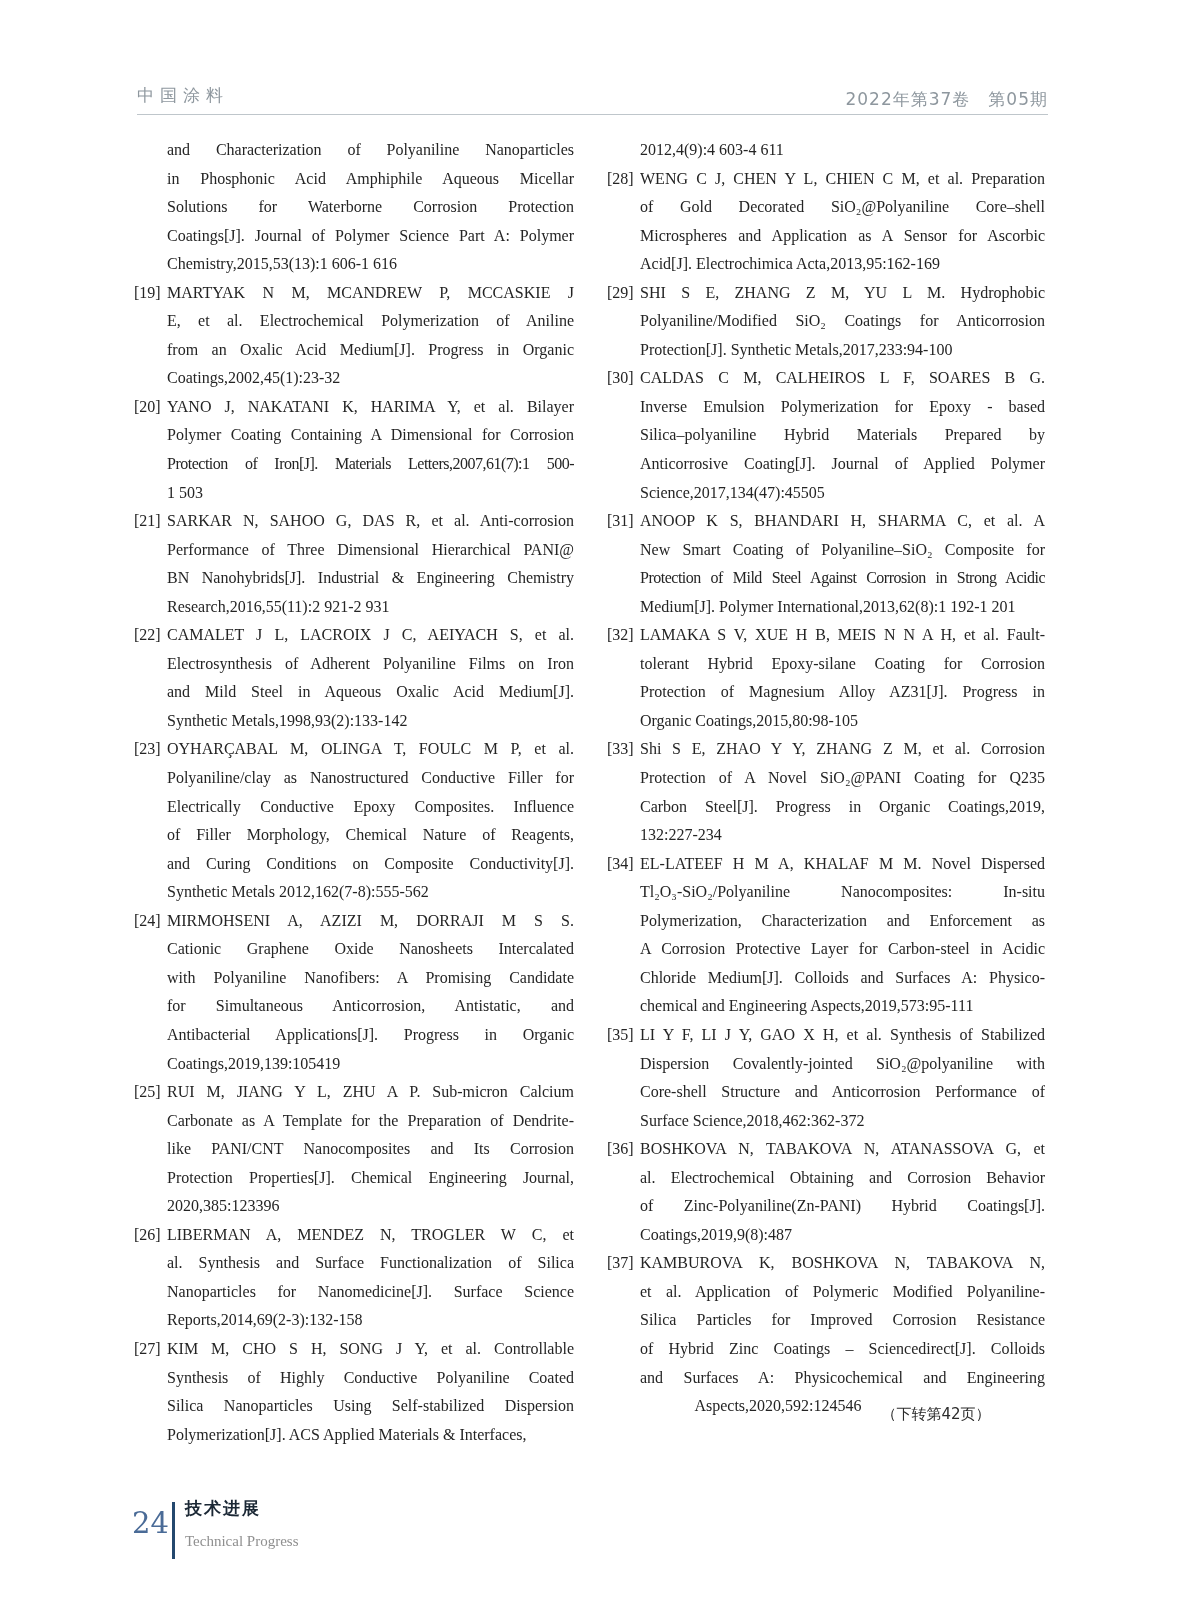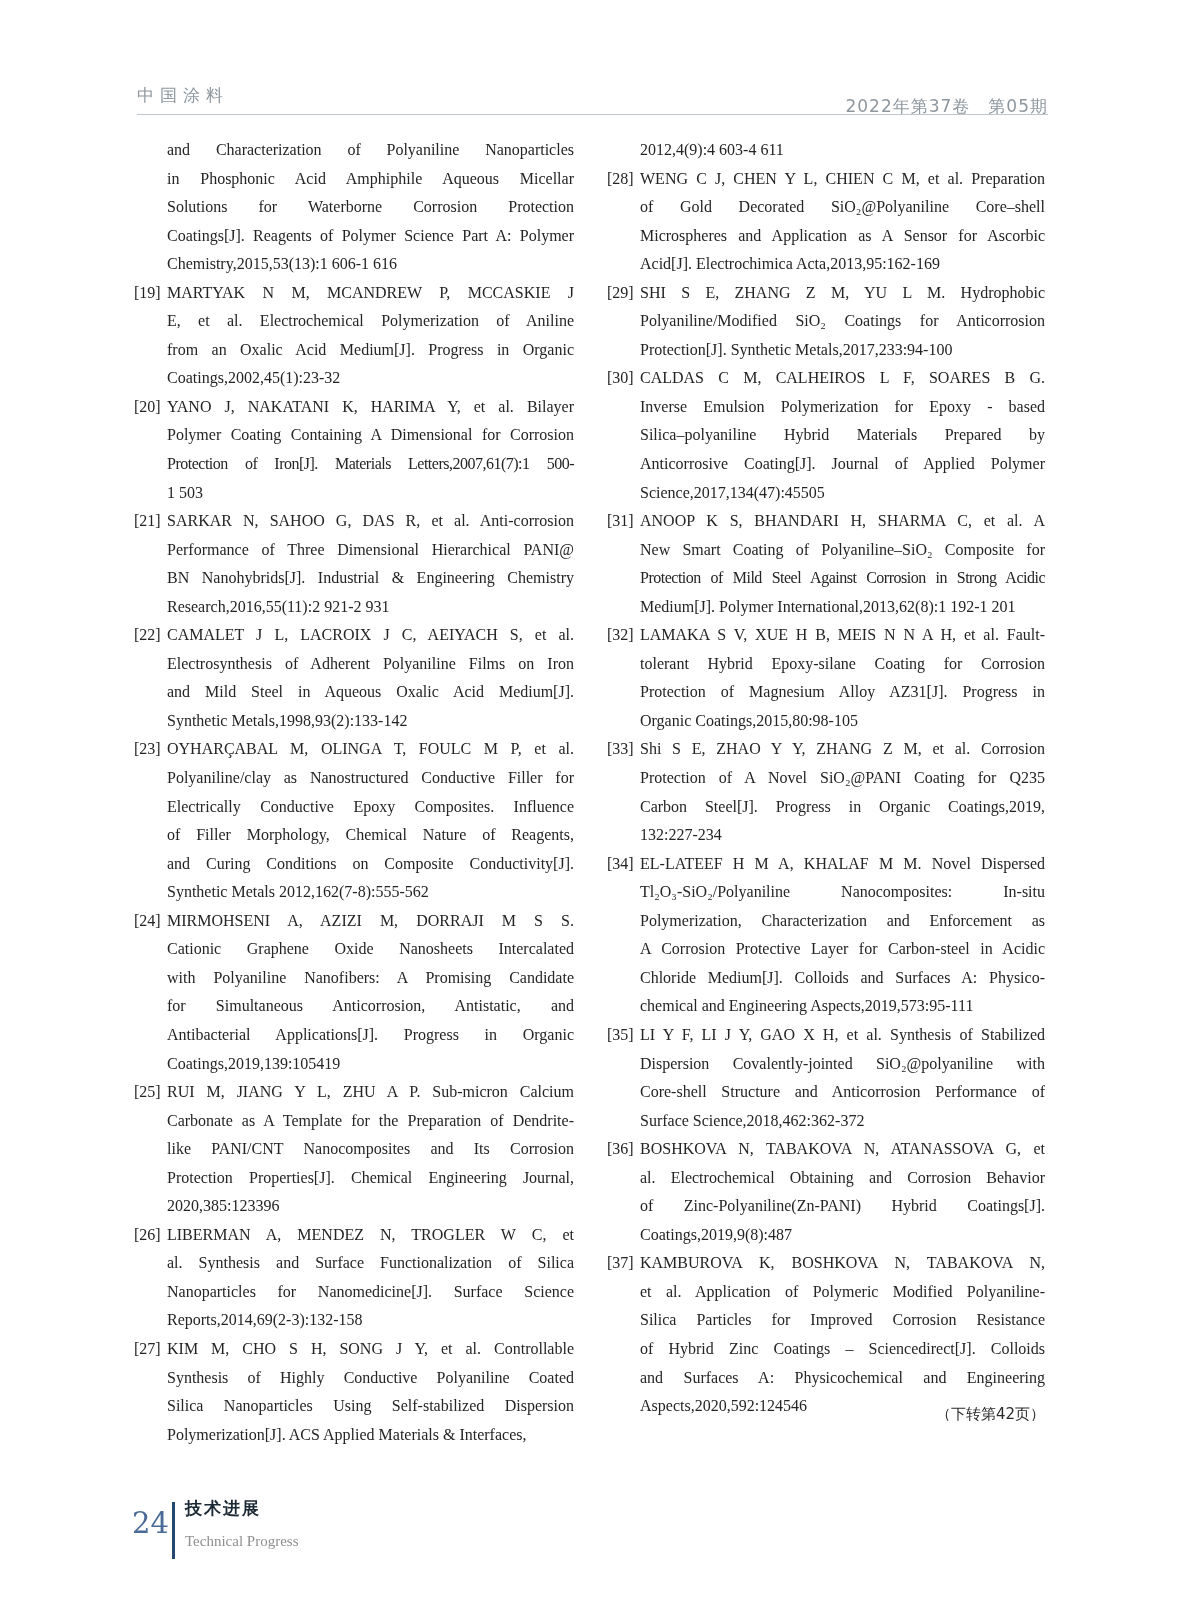--- a/index.html
+++ b/index.html
@@ -10,21 +10,21 @@
     font-family: "Liberation Serif", "DejaVu Serif", serif;
     overflow: hidden;
   }
   
   .header-left {
     position: absolute; left: 137px; top: 84px;
     font-family: "DejaVu Sans", sans-serif;
     font-size: 17px; color: #8e979e; letter-spacing: 6px;
   }
   .header-right {
-    position: absolute; right: 139px; top: 95px;
+    position: absolute; right: 139px; top: 88px;
     font-family: "DejaVu Sans", sans-serif;
     font-size: 17px; color: #8e979e; letter-spacing: 1px;
   }
   .header-rule {
     position: absolute; left: 137px; top: 114px;
     width: 911px; height: 1px; background: #bfc6cb;
   }
   
   .columns {
     position: absolute; left: 134px; top: 136px;
@@ -34,21 +34,21 @@
   .col-left  { width: 440px; margin-right: 33px; }
   .col-right { width: 438px; }
   .ref { position: relative; padding-left: 33px; }
   .ref .num { position: absolute; left: 0; top: 0; }
   .line {
     height: 28.55px; overflow: hidden;
     text-align: justify; text-align-last: justify;
   }
   .line.end { text-align-last: left; }
   .line.with-note {
-    display: flex; justify-content: space-between;
+    display: flex; justify-content: center;
     text-align: left; text-align-last: auto; gap: 20px;
   }
   .cont-note {
     font-family: "DejaVu Sans", sans-serif;
     font-size: 15px; color: #2b2b2b; margin-top: 8px;
   }
   
   .page-num {
     position: absolute; left: 132px; top: 1506px;
     font-family: "DejaVu Serif", serif;
@@ -75,21 +75,21 @@
 <div class="header-left">中国涂料</div>
 <div class="header-right">2022年第37卷　第05期</div>
 <div class="header-rule"></div>
 
 <div class="columns">
   <div class="col-left" id="col-left">
       <div class="ref">
         <div class="line">and Characterization of Polyaniline Nanoparticles</div>
         <div class="line">in Phosphonic Acid Amphiphile Aqueous Micellar</div>
         <div class="line">Solutions for Waterborne Corrosion Protection</div>
-        <div class="line">Coatings[J]. Reagents of Polymer Science Part A: Polymer</div>
+        <div class="line">Coatings[J]. Journal of Polymer Science Part A: Polymer</div>
         <div class="line end">Chemistry,2015,53(13):1 606-1 616</div>
       </div>
       <div class="ref">
         <span class="num">[19]</span>
         <div class="line">MARTYAK N M, MCANDREW P, MCCASKIE J</div>
         <div class="line">E, et al. Electrochemical Polymerization of Aniline</div>
         <div class="line">from an Oxalic Acid Medium[J]. Progress in Organic</div>
         <div class="line end">Coatings,2002,45(1):23-32</div>
       </div>
       <div class="ref">

